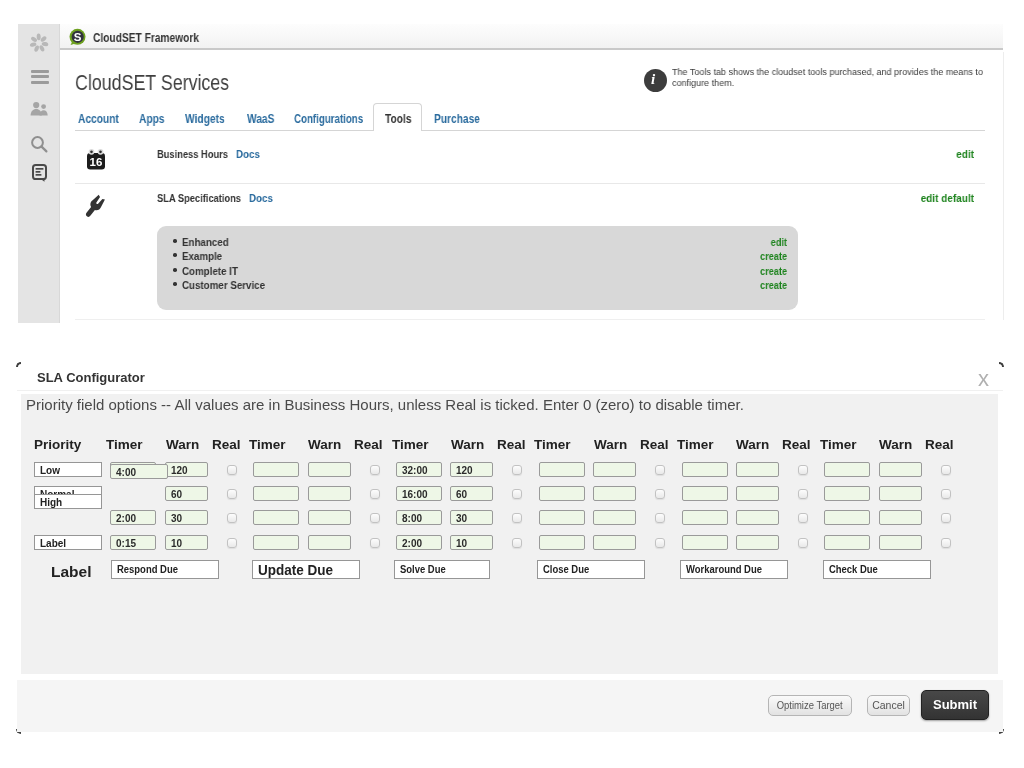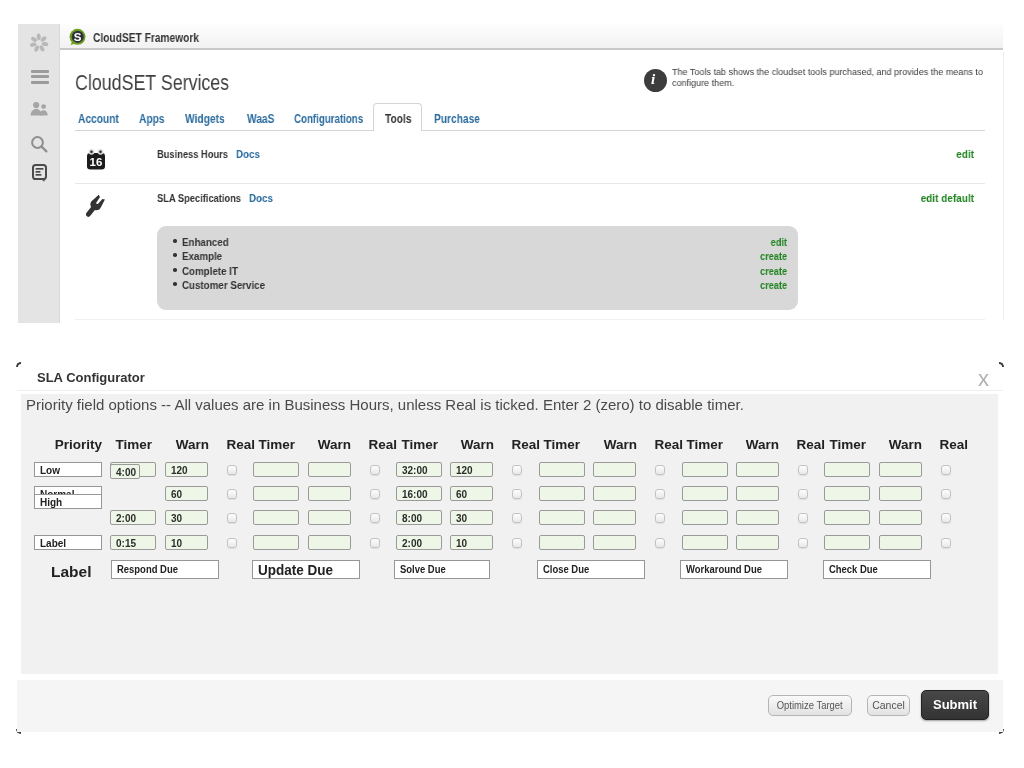--- a/index.html
+++ b/index.html
@@ -8,21 +8,21 @@
 .blue{color:#2a6b9e;font-weight:bold}
 .green{color:#1d831d;font-weight:bold}
 .sx{transform:scaleX(0.85);transform-origin:0 50%}
 .sx81{transform:scaleX(0.81);transform-origin:0 50%}
 .sx93{transform:scaleX(0.93);transform-origin:0 50%}
 .sxr{transform:scaleX(0.87);transform-origin:100% 50%}
 .ginput{background:#eef7e7;border:1px solid #9a9a9a;border-radius:2px;font-size:10px;font-weight:bold;color:#2b2b2b;line-height:15px;padding-left:5px}
 .winput{background:#fff;border:1px solid #969696;font-size:10px;font-weight:bold;color:#222;line-height:15px;padding-left:5px}
 .winput span,.btxt{display:inline-block;transform:scaleX(0.9);transform-origin:0 50%}
 .cb{width:10px;height:10px;border:1px solid #c2c2c2;border-radius:3px;background:linear-gradient(#fdfdfd,#e9e9e9);box-shadow:0 1px 1px rgba(0,0,0,0.08)}
-.hdr{font-size:13.5px;font-weight:bold;color:#222;text-align:right}
+.hdr{font-size:13.5px;font-weight:bold;color:#222;text-align:left}
 .sep{height:1px;background:#e8e8e8}
 .corner{width:5px;height:5px;border:0 solid #3f3f3f}
 </style></head><body>
 
 <div class="abs" style="left:18px;top:24px;width:42px;height:299px;background:#e4e4e4;border-right:1px solid #d8d8d8"></div>
 <svg class="abs" style="left:29px;top:33px" width="20" height="20" viewBox="-10 -10 20 20">
     <ellipse cx="6.1" cy="0" rx="3.3" ry="2.0" fill="#b8b8b8" transform="rotate(10.0)"></ellipse>
     <ellipse cx="6.1" cy="0" rx="3.3" ry="2.0" fill="#b8b8b8" transform="rotate(61.4)"></ellipse>
     <ellipse cx="6.1" cy="0" rx="3.3" ry="2.0" fill="#b8b8b8" transform="rotate(112.8)"></ellipse>
     <ellipse cx="6.1" cy="0" rx="3.3" ry="2.0" fill="#b8b8b8" transform="rotate(164.2)"></ellipse>
@@ -106,21 +106,21 @@
 <div class="abs" style="left:1003px;top:52px;width:1px;height:268px;background:#ededed"></div>
 <div class="abs" style="left:15px;top:356px;width:990px;height:378px;background:#fff"></div>
 <div class="abs corner" style="left:16px;top:362px;border-left-width:2px;border-top-width:2px;border-top-left-radius:5px"></div>
 <div class="abs corner" style="left:999px;top:362px;border-right-width:2px;border-top-width:2px;border-top-right-radius:5px"></div>
 <div class="abs corner" style="left:16px;top:729px;border-left-width:2px;border-bottom-width:2px;border-bottom-left-radius:5px"></div>
 <div class="abs corner" style="left:999px;top:729px;border-right-width:2px;border-bottom-width:2px;border-bottom-right-radius:5px"></div>
 <div class="abs" style="left:37px;top:370px;font-size:13px;font-weight:bold;color:#333">SLA Configurator</div>
 <div class="abs" style="left:978px;top:368px;font-size:22px;color:#b0b0b0;line-height:22px">x</div>
 <div class="abs sep" style="left:17px;top:390px;width:986px;background:#f0f0f0"></div>
 <div class="abs" style="left:21px;top:394px;width:977px;height:280px;background:#f1f1f1"></div>
-<div class="abs" style="left:26px;top:396px;font-size:15px;color:#4a4a4a;transform:scaleX(1.0);transform-origin:0 0">Priority field options -- All values are in Business Hours, unless Real is ticked. Enter 2 (zero) to disable timer.</div>
+<div class="abs" style="left:26px;top:396px;font-size:15px;color:#4a4a4a;transform:scaleX(1.0);transform-origin:0 0">Priority field options -- All values are in Business Hours, unless Real is ticked. Enter 0 (zero) to disable timer.</div>
 <div class="abs hdr" style="left:34px;top:437px;width:68px">Priority</div>
 <div class="abs hdr" style="left:106px;top:437px;width:46px">Timer</div>
 <div class="abs hdr" style="left:166px;top:437px;width:43px">Warn</div>
 <div class="abs hdr" style="left:212px;top:437px;width:43px">Real</div>
 <div class="abs hdr" style="left:249px;top:437px;width:46px">Timer</div>
 <div class="abs hdr" style="left:308px;top:437px;width:43px">Warn</div>
 <div class="abs hdr" style="left:354px;top:437px;width:43px">Real</div>
 <div class="abs hdr" style="left:392px;top:437px;width:46px">Timer</div>
 <div class="abs hdr" style="left:451px;top:437px;width:43px">Warn</div>
 <div class="abs hdr" style="left:497px;top:437px;width:43px">Real</div>
@@ -146,21 +146,21 @@
 <div class="abs ginput" style="left:539px;top:462px;width:46px;height:15px"></div>
 <div class="abs ginput" style="left:593px;top:462px;width:43px;height:15px"></div>
 <div class="abs cb" style="left:655px;top:465px"></div>
 <div class="abs ginput" style="left:682px;top:462px;width:46px;height:15px"></div>
 <div class="abs ginput" style="left:736px;top:462px;width:43px;height:15px"></div>
 <div class="abs cb" style="left:798px;top:465px"></div>
 <div class="abs ginput" style="left:824px;top:462px;width:46px;height:15px"></div>
 <div class="abs ginput" style="left:879px;top:462px;width:43px;height:15px"></div>
 <div class="abs cb" style="left:941px;top:465px"></div>
 <div class="abs winput" style="left:34px;top:486px;width:68px;height:15px">Normal</div>
-<div class="abs ginput" style="left:110px;top:464px;width:30px;height:15px">4:00</div>
+<div class="abs ginput" style="left:110px;top:464px;width:58px;height:15px">4:00</div>
 <div class="abs ginput" style="left:165px;top:486px;width:43px;height:15px">60</div>
 <div class="abs cb" style="left:227px;top:489px"></div>
 <div class="abs ginput" style="left:253px;top:486px;width:46px;height:15px"></div>
 <div class="abs ginput" style="left:308px;top:486px;width:43px;height:15px"></div>
 <div class="abs cb" style="left:370px;top:489px"></div>
 <div class="abs ginput" style="left:396px;top:486px;width:46px;height:15px">16:00</div>
 <div class="abs ginput" style="left:450px;top:486px;width:43px;height:15px">60</div>
 <div class="abs cb" style="left:512px;top:489px"></div>
 <div class="abs ginput" style="left:539px;top:486px;width:46px;height:15px"></div>
 <div class="abs ginput" style="left:593px;top:486px;width:43px;height:15px"></div>

